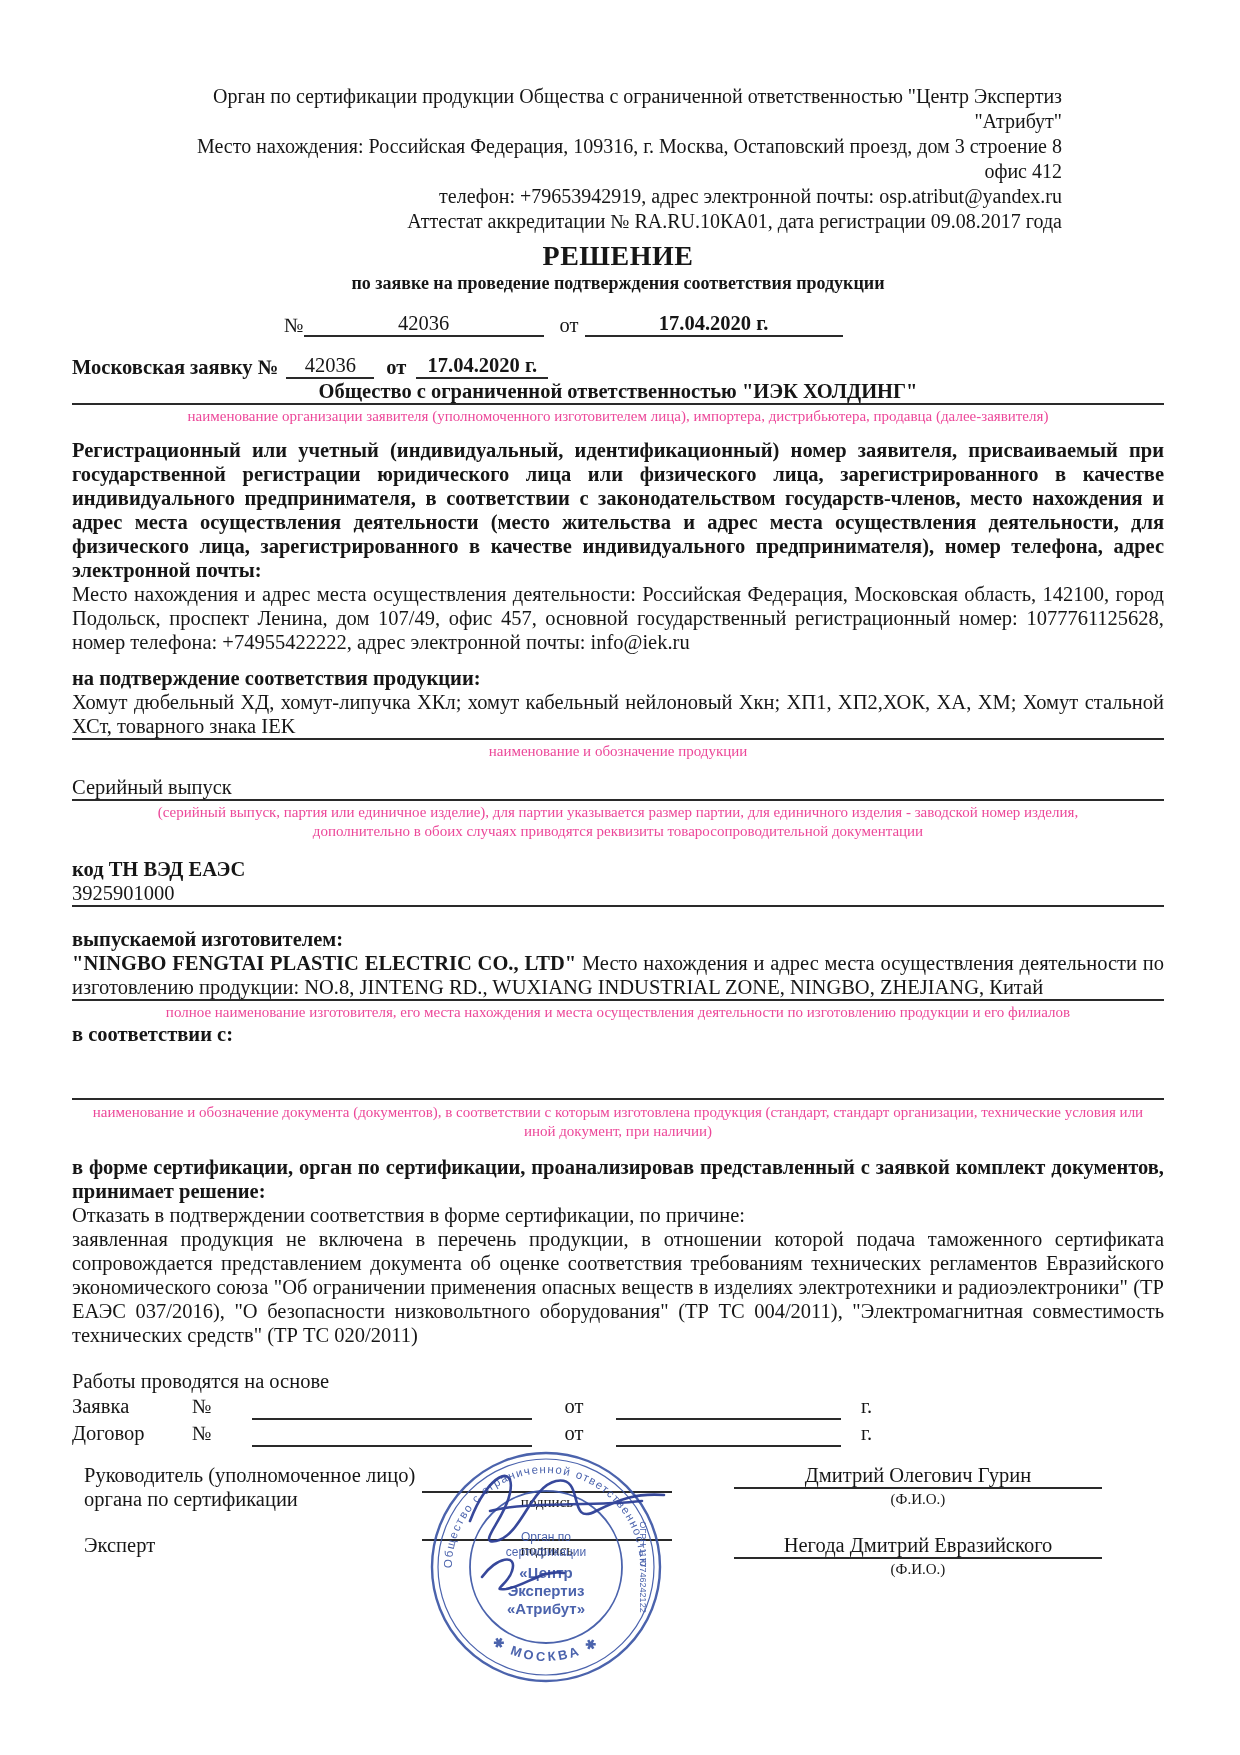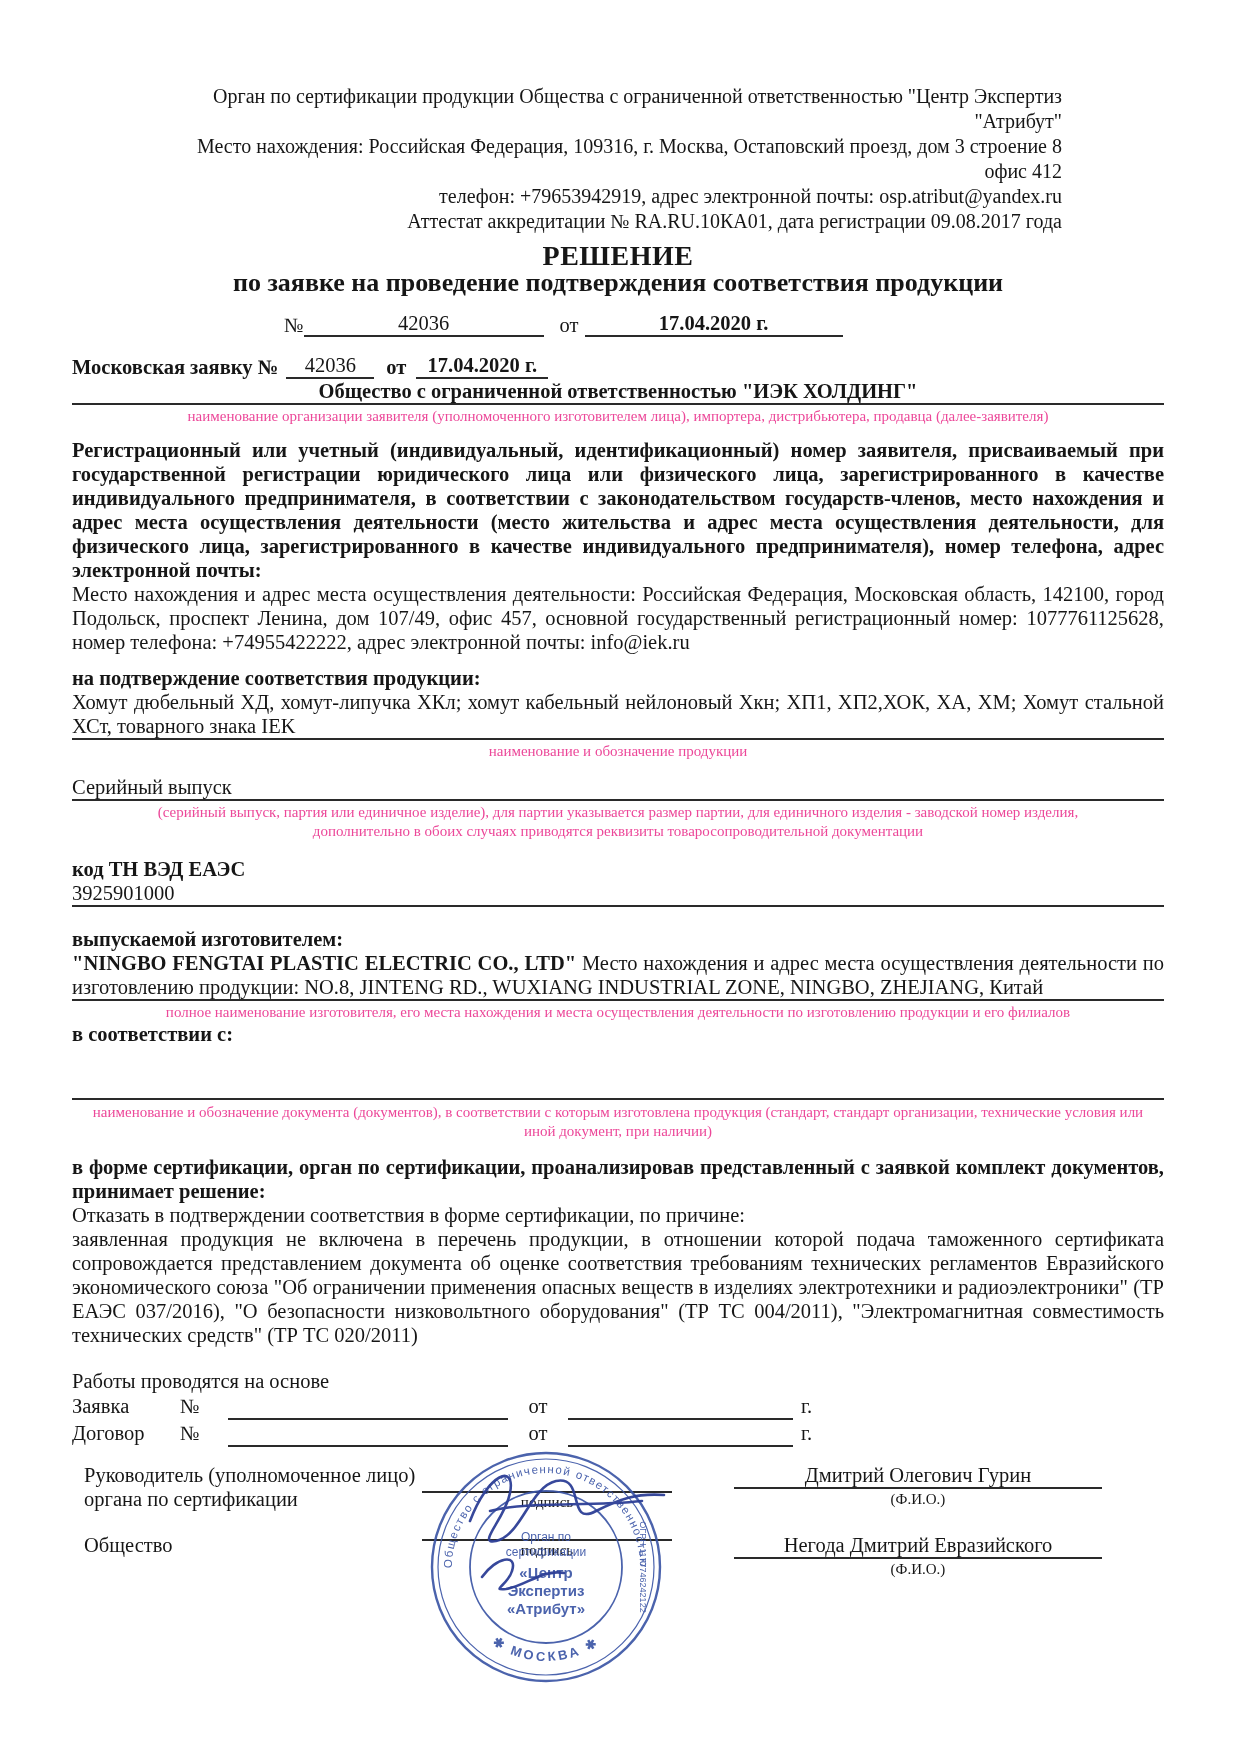--- a/index.html
+++ b/index.html
@@ -3,21 +3,21 @@
 <meta charset="utf-8">
 <style>
   html,body{margin:0;padding:0;background:#ffffff;}
   .page{width:1240px;height:1755px;position:relative;background:#fff;
         font-family:"Liberation Serif",serif;color:#161616;overflow:hidden;margin-top:32px;}
   .content{position:relative;padding:52px 76px 0 72px;font-size:20.5px;line-height:24px;}
   .b{font-weight:bold;}
   .jc{text-align:justify;}
   .doc-header{margin:0 102px 0 106px;text-align:right;line-height:25px;font-size:20px;}
   .title{text-align:center;font-weight:bold;font-size:28px;margin-top:10px;letter-spacing:.5px;}
-  .subtitle{text-align:center;font-weight:bold;font-size:26px;margin-top:3px;}
+  .subtitle{text-align:center;font-weight:bold;font-size:18px;margin-top:3px;}
   .cap{font-size:15px;line-height:19px;text-align:center;color:#ec4899;margin-top:2px;}
   .cap-narrow{max-width:1015px;margin:2px auto 0;}
   .cap-mid{max-width:1075px;margin:3px auto 0;}
   .field{display:inline-block;border-bottom:2px solid #2a2a2a;text-align:center;}
   .number-row{display:flex;align-items:flex-end;margin:16px 0 0 212px;}
   .f-num{width:240px;}
   .f-date{width:258px;margin-left:6px;}
   .nr-ot{margin-left:16px;}
   .review-row{display:flex;align-items:flex-end;margin-top:16px;}
   .f-rev-num{width:88px;margin-left:8px;}
@@ -26,21 +26,21 @@
   .applicant{text-align:center;font-weight:bold;border-bottom:2px solid #2a2a2a;}
   .para-b{margin-top:12px;font-weight:bold;text-align:justify;}
   .heading-b{font-weight:bold;margin-top:12px;}
   .rule{border-bottom:2px solid #2a2a2a;}
   .serial-line{margin-top:14px;border-bottom:2px solid #2a2a2a;}
   .tnved{margin-top:16px;}
   .manu{margin-top:20px;}
   .blank-line{margin-top:28px;border-bottom:2px solid #2a2a2a;height:24px;}
   .decision{margin-top:14px;font-weight:bold;text-align:justify;}
   .basis-heading{margin-top:22px;}
-  .basis-row{display:flex;align-items:flex-end;line-height:27px;}
+  .basis-row{display:flex;align-items:flex-end;line-height:27px;gap:12px;}
   .bl-label{width:108px;}
   .bl-no{width:48px;}
   .bl-line1{width:280px;border-bottom:2px solid #2a2a2a;}
   .bl-ot{width:60px;text-align:center;}
   .bl-line2{width:225px;border-bottom:2px solid #2a2a2a;}
   .bl-g{margin-left:8px;}
   .sig-area{position:relative;margin-top:16px;padding-left:12px;}
   .sig-row{display:grid;grid-template-columns:338px 268px 1fr;align-items:start;}
   .sig-row2{margin-top:22px;}
   .sig-mid .spacer1{height:28px;}
@@ -145,21 +145,21 @@
           <div class="sig-cap">подпись</div>
         </div>
         <div class="sig-right">
           <div class="sig-name">Дмитрий Олегович Гурин</div>
           <div class="sig-cap">(Ф.И.О.)</div>
         </div>
       </div>
 
       <div class="sig-row sig-row2">
         <div class="sig-left">
-          <div>Общество</div>
+          <div>Эксперт</div>
         </div>
         <div class="sig-mid">
           <div class="spacer2"></div>
           <div class="sig-line"></div>
           <div class="sig-cap">подпись</div>
         </div>
         <div class="sig-right">
           <div class="sig-name">Негода Дмитрий Евразийского</div>
           <div class="sig-cap">(Ф.И.О.)</div>
         </div>

